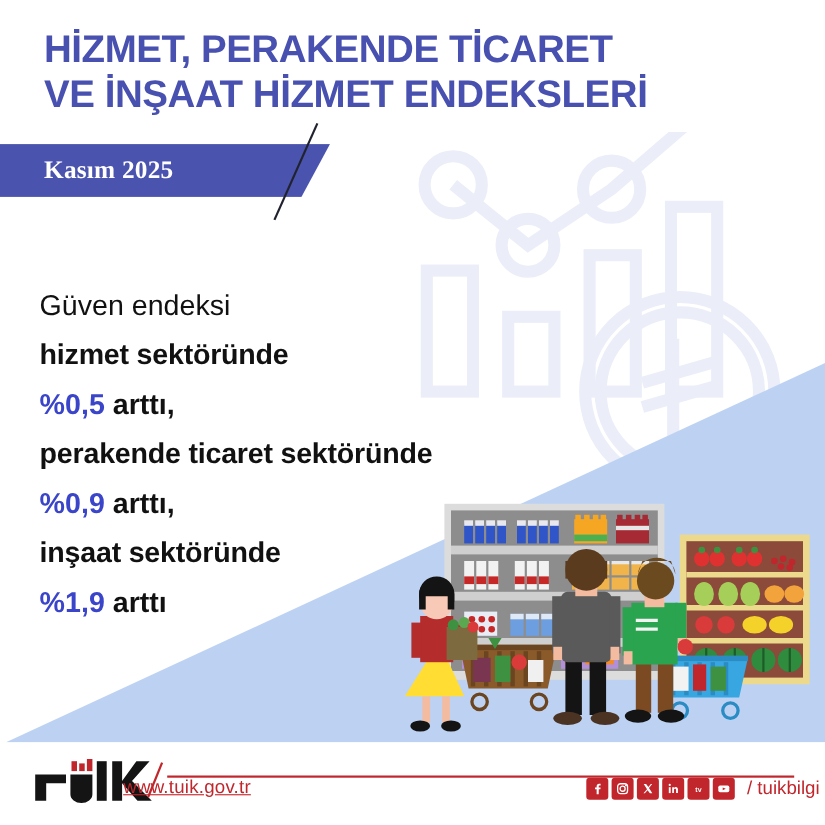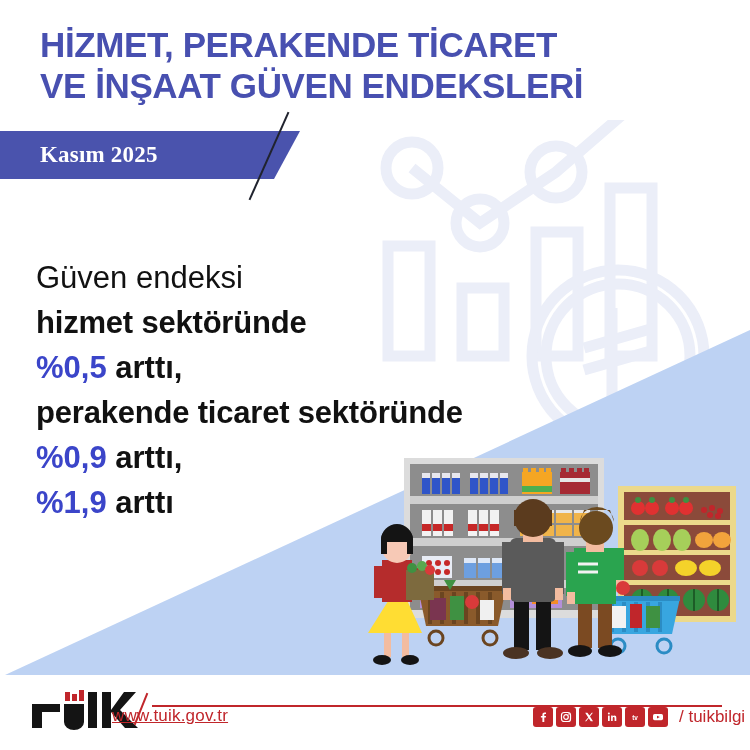--- a/index.html
+++ b/index.html
@@ -39,21 +39,21 @@
     font-family:Liberation Serif, serif;
   }
   .slash{
     position:absolute;left:268px;top:108px;width:2px;height:96px;
     background:#20232e;transform:rotate(24deg);transform-origin:50% 50%;
   }
 
   
   .copy{position:absolute;left:36px;top:255px;width:620px;}
   .copy .line{
-    display:block;white-space:nowrap;font-size:31px;line-height:45px;color:#111111;
+    display:block;white-space:nowrap;font-size:26px;line-height:45px;color:#111111;
   }
   .copy .line.reg{font-weight:normal;}
   .copy .line.bold{font-weight:bold;letter-spacing:-0.2px;}
   .pct{color:#3b45c9;font-weight:bold;}
   .suffix{color:#111111;font-weight:bold;}
 
   
   .illus{position:absolute;left:360px;top:448px;width:388px;height:225px;}
 
   
@@ -96,34 +96,35 @@
       <path d="M252 188 L252 292"></path>
       <path d="M224 228 L294 208"></path>
       <path d="M224 250 L294 230"></path>
     </g>
   </svg>
 
   <div class="blue-wedge"></div>
 
   <div class="title">
     <span class="ln">HİZMET, PERAKENDE TİCARET</span>
-    <span class="ln">VE İNŞAAT GÜVEN ENDEKSLERİ</span>
+    <span class="ln">VE İNŞAAT HİZMET ENDEKSLERİ</span>
   </div>
 
   <div class="date-banner">
     <span>Kasım 2025</span>
   </div>
   <div class="slash"></div>
 
   <div class="copy">
     <span class="line reg">Güven endeksi</span>
     <span class="line bold">hizmet sektöründe</span>
     <span class="line"><span class="pct">%0,5</span><span class="suffix"> arttı,</span></span>
     <span class="line bold">perakende ticaret sektöründe</span>
     <span class="line"><span class="pct">%0,9</span><span class="suffix"> arttı,</span></span>
+    <span class="line bold">inşaat sektöründe</span>
     <span class="line"><span class="pct">%1,9</span><span class="suffix"> arttı</span></span>
   </div>
 
   <svg class="illus" viewBox="0 0 388 225">
 
     <g>
       <rect x="44" y="10" width="200" height="160" fill="#dcdcdc"></rect>
       <rect x="50" y="16" width="188" height="146" fill="#8d8d8d"></rect>
       <rect x="50" y="48" width="188" height="8" fill="#cfcfcf"></rect>
       <rect x="50" y="90" width="188" height="8" fill="#cfcfcf"></rect>

